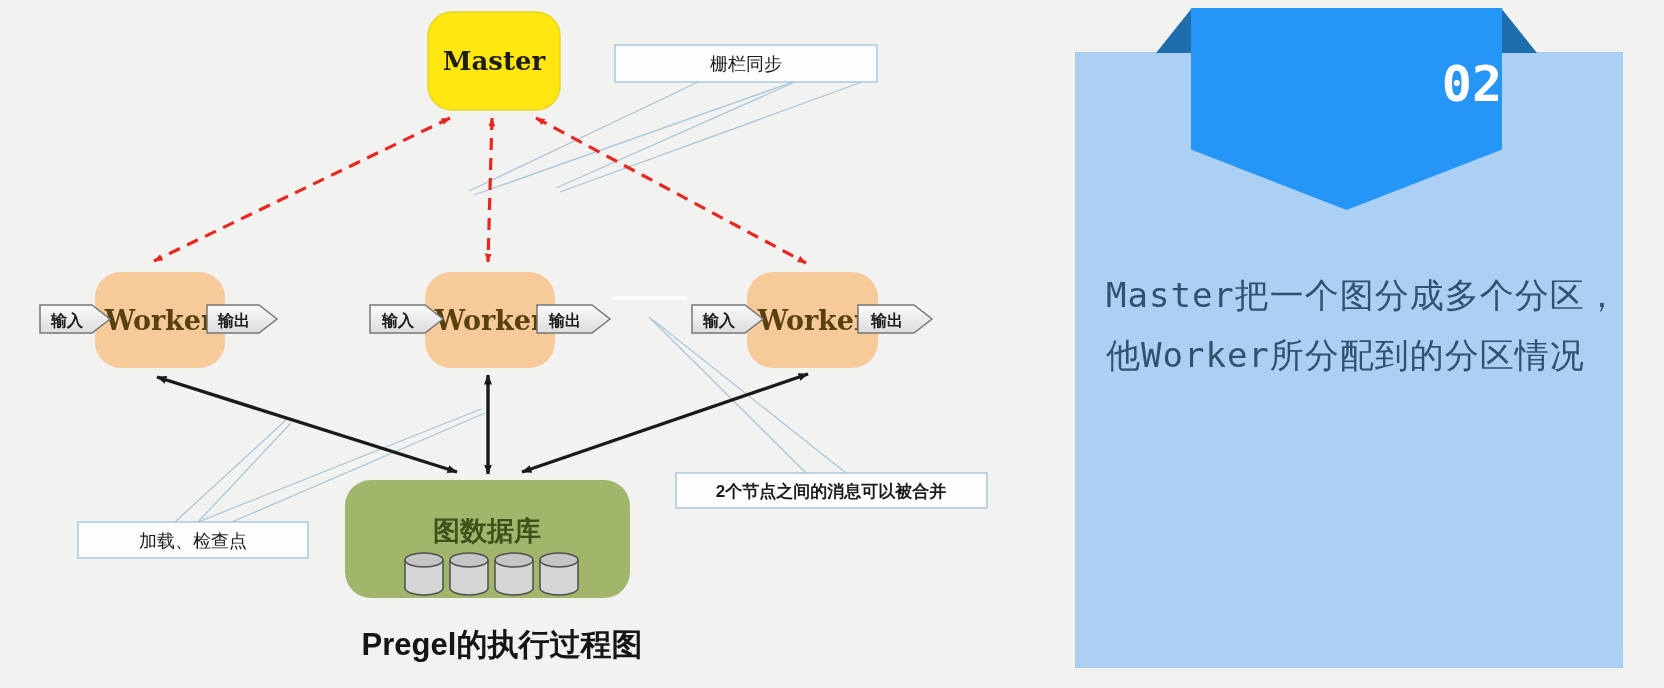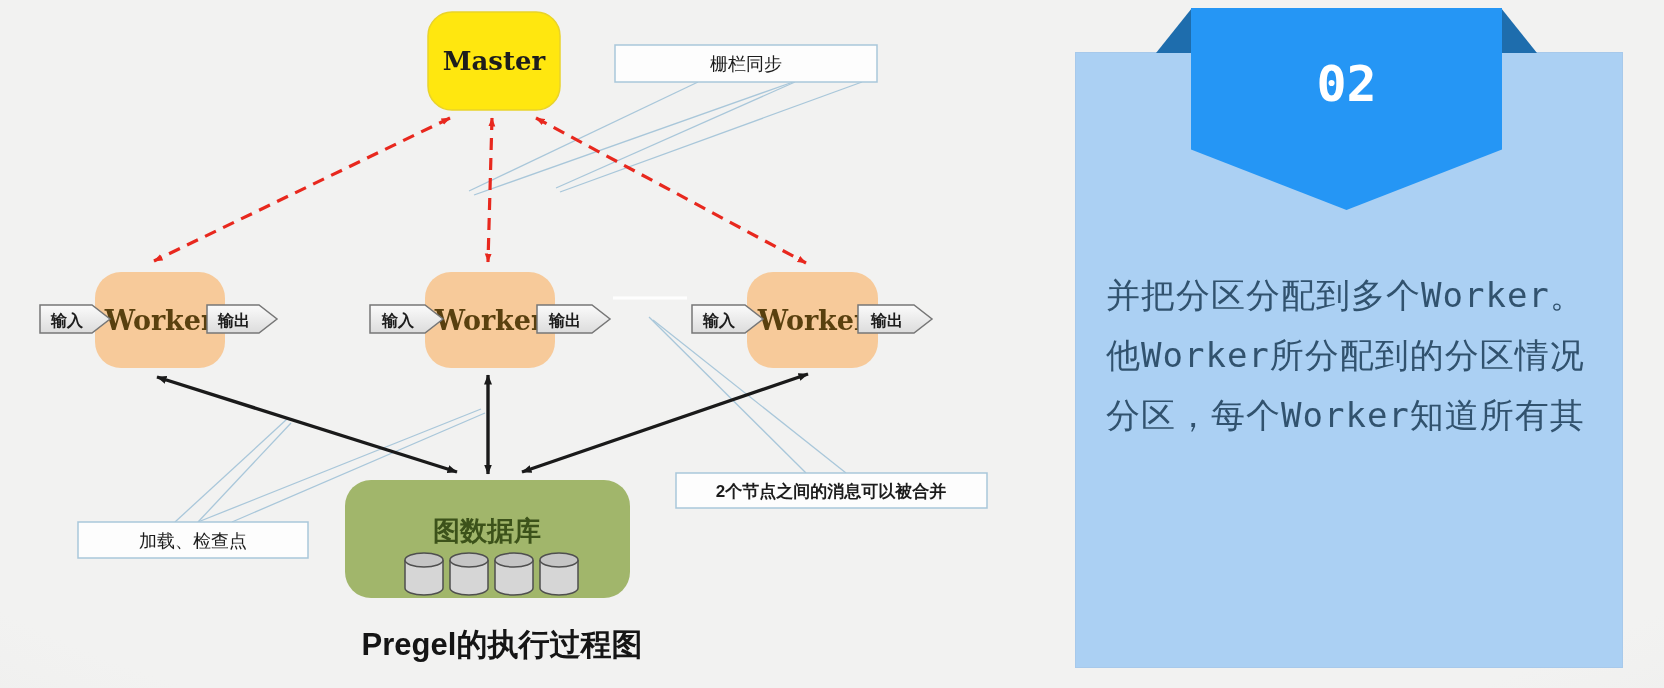--- a/index.html
+++ b/index.html
@@ -22,21 +22,21 @@
   .ribbon{
     position:absolute;left:1191px;top:8px;width:311px;height:202px;
     background:#2596f5;
     clip-path:polygon(0 0,100% 0,100% 70%,50% 100%,0 70%);
   }
   .ribbon-fold{position:absolute;top:8px;width:36px;height:45px;background:#1e6dad;}
   .ribbon-fold.left{left:1156px;clip-path:polygon(100% 0,100% 100%,0 100%);}
   .ribbon-fold.right{left:1501px;clip-path:polygon(0 0,100% 100%,0 100%);}
   .badge{
     position:absolute;left:1191px;top:52px;width:311px;height:64px;
-    color:#ffffff;font-size:50px;font-weight:bold;text-align:center;line-height:64px;
+    color:#ffffff;font-size:50px;font-weight:bold;text-align:right;line-height:64px;
     font-family:"DejaVu Sans Mono","Liberation Sans",sans-serif;
   }
   .panel-text{
     position:absolute;left:1106px;top:265px;width:505px;
     color:#31526e;font-size:34px;line-height:60px;
     font-family:"DejaVu Sans Mono","Liberation Sans",sans-serif;
     letter-spacing:1px;white-space:nowrap;
   }
 </style>
 </head>
@@ -157,16 +157,15 @@
 
   <text class="caption" x="502" y="644" font-size="31" fill="#151515" text-anchor="middle" dominant-baseline="central">Pregel的执行过程图</text>
 </svg>
 
 <div class="card"></div>
 <div class="ribbon-fold left"></div>
 <div class="ribbon-fold right"></div>
 <div class="ribbon"></div>
 <div class="badge">02</div>
 <div class="panel-text">
-  <div>并把分区分配到多个Worker。</div>
+  <div>Master把一个图分成多个分区，</div>
   <div>他Worker所分配到的分区情况</div>
-  <div>分区，每个Worker知道所有其</div>
 </div>
 
 </body></html>

